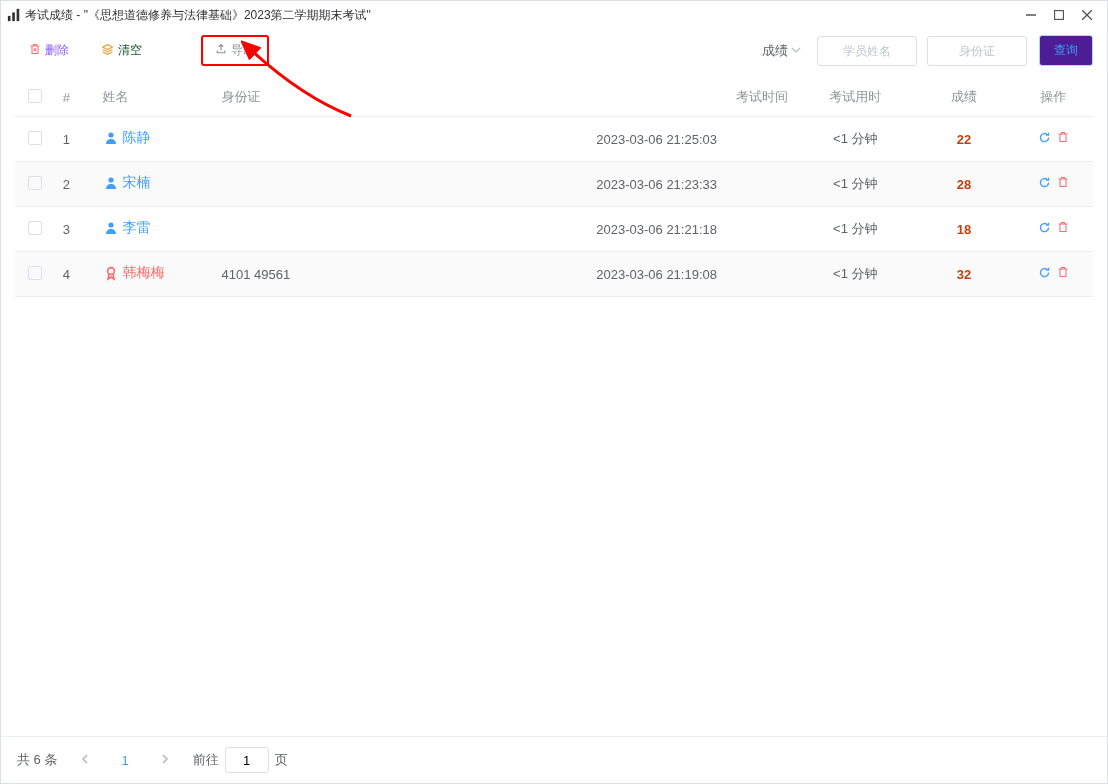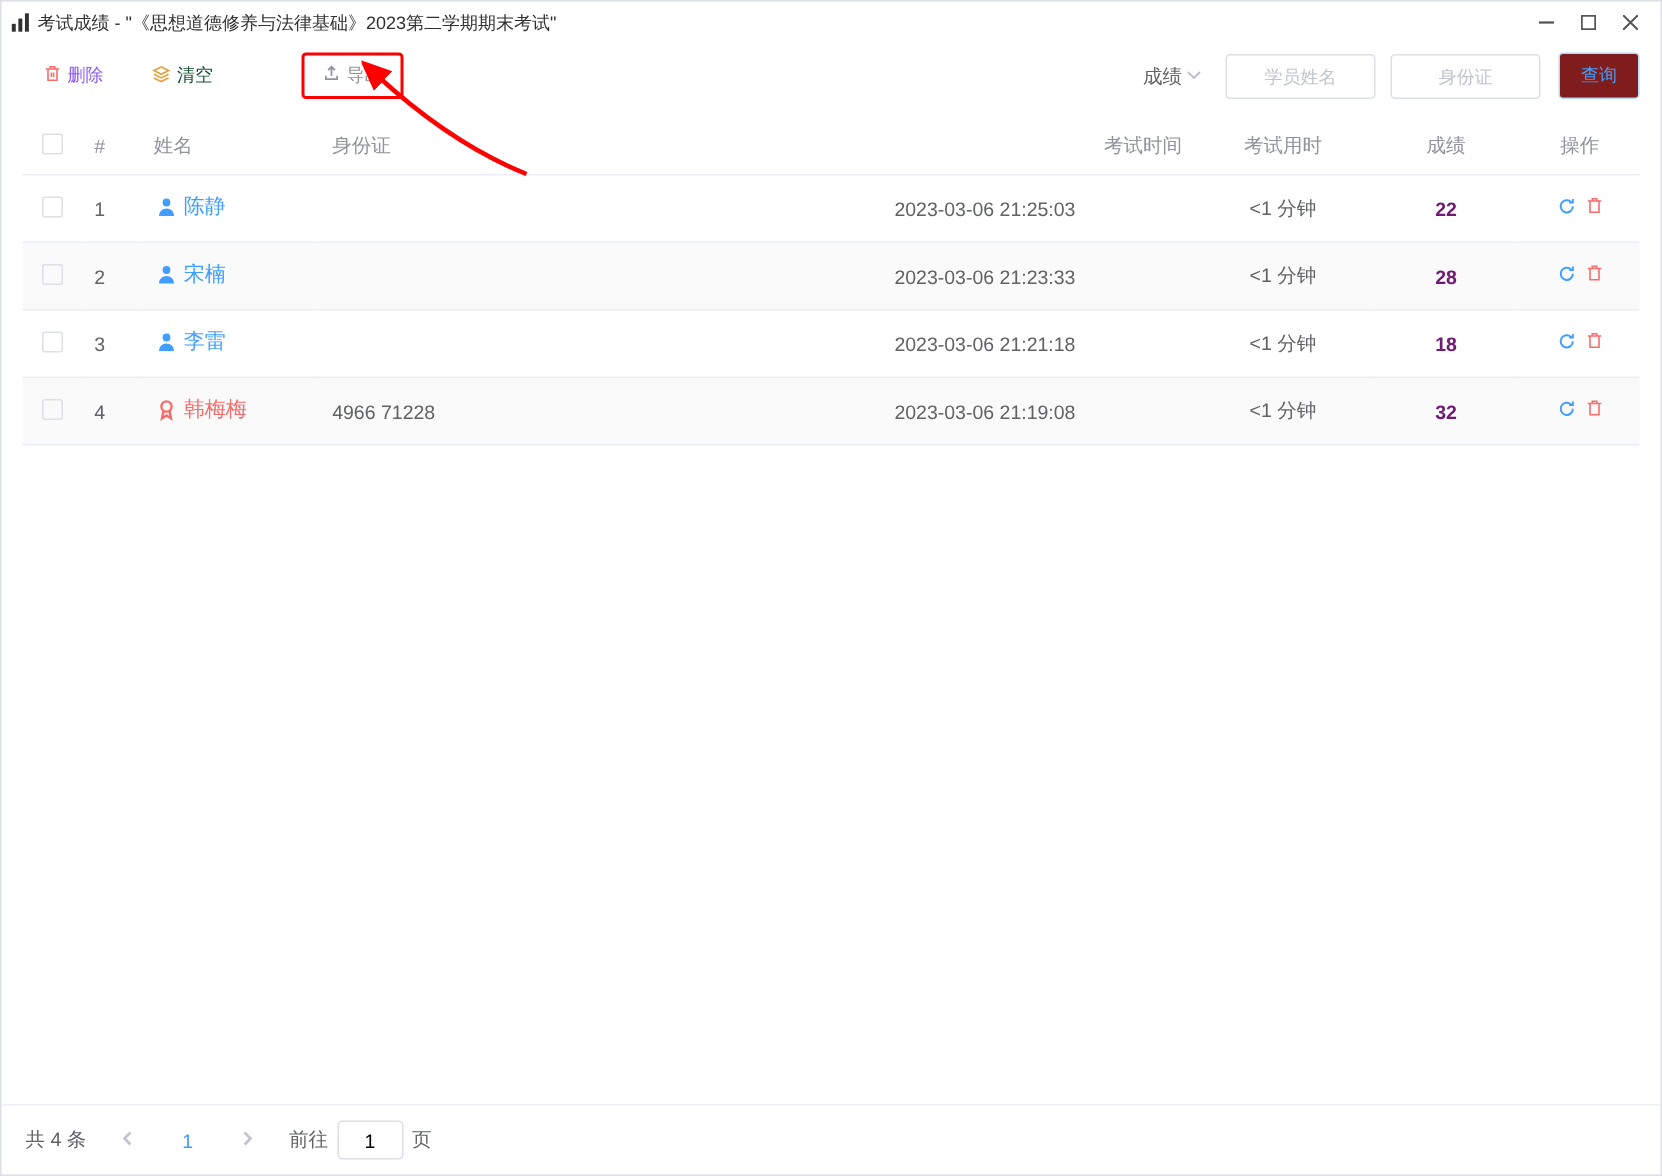--- a/index.html
+++ b/index.html
@@ -16,21 +16,21 @@
 .toolbar { display: flex; align-items: center; padding: 6px 14px 12px; gap: 4px; }
 .tbtn { display: inline-flex; align-items: center; gap: 4px; padding: 7px 14px; border-radius: 3px; font-size: 12px; cursor: pointer; background: #fff; }
 .tbtn-del { color: #8b5cf6; }
 .tbtn-clear { color: #14532d; }
 .tbtn-export { color: #909399; }
 .export-hl { border: 2px solid #ff0000; padding: 5px 12px; margin-left: 41px; }
 .toolbar .grow { flex: 1; }
 .score-lbl { color: #606266; font-size: 13px; margin-right: 6px; display: inline-flex; align-items: center; gap: 3px; cursor: pointer; }
 .srch { width: 100px; height: 30px; border: 1px solid #dcdfe6; border-radius: 3px; padding: 0 10px; font-size: 12px; color: #737373; text-align: center; margin-left: 6px; }
 .srch::placeholder { color: #c0c4cc; }
-.qbtn { margin-left: 8px; padding: 6px 14px; border: 1px solid #b3d8ff; background: #7f1d1d; color: #409eff; border-radius: 3px; font-size: 12px; cursor: pointer; }
+.qbtn { margin-left: 8px; padding: 6px 14px; border: 1px solid #b3d8ff; background: #4c1d95; color: #409eff; border-radius: 3px; font-size: 12px; cursor: pointer; }
 
 
 .arrow { position: absolute; top: 35px; left: 240px; pointer-events: none; }
 
 
 .tbl { width: 100%; border-collapse: collapse; }
 .tbl th { background: #fff; font-weight: normal; color: #909399; font-size: 13px; padding: 10px 8px; border-bottom: 1px solid #ebeef5; }
 .tbl td { padding: 12px 8px; border-bottom: 1px solid #ebeef5; font-size: 13px; color: #606266; }
 .tbl tr.alt td { background: #fafafa; }
 .chk { width: 14px; height: 14px; border: 1px solid #dcdfe6; border-radius: 2px; display: inline-block; }
@@ -38,21 +38,21 @@
 .col-idx { width: 40px; }
 .col-name { width: 120px; }
 .col-id { width: 380px; }
 .col-time { width: 210px; }
 .col-dur { width: 120px; text-align: center; }
 .col-score { width: 100px; text-align: center; }
 .col-ops { width: 80px; text-align: center; }
 .name-link { color: #409eff; font-size: 14px; display: inline-flex; align-items: center; gap: 4px; cursor: pointer; }
 .name-link.red { color: #f56c6c; }
 .uicon { display: inline-flex; }
-.score-red { color: #701a75; font-weight: bold; }
+.score-red { color: #c2410c; font-weight: bold; }
 .op-wrap { display: inline-flex; gap: 6px; justify-content: center; }
 .op-refresh { color: #409eff; cursor: pointer; }
 .op-del { color: #f56c6c; cursor: pointer; }
 
 .table-wrap { flex: 1; overflow: auto; padding: 0 14px; }
 
 
 .footer { border-top: 1px solid #ebeef5; padding: 10px 16px; display: flex; align-items: center; gap: 18px; font-size: 13px; }
 .pgbtn { color: #c0c4cc; padding: 0 6px; cursor: pointer; font-size: 12px; }
 .pgnum { color: #409eff; font-weight: 500; padding: 0 8px; }
@@ -227,39 +227,39 @@
             <td class="col-idx">4</td>
             <td class="col-name"><span class="name-link red">
                 <span class="uicon">
                   <svg width="16" height="16" viewBox="0 0 16 16">
                     <circle cx="8" cy="6" r="3.4" fill="none" stroke="#f56c6c" stroke-width="1.6"></circle>
                     <path d="M6 9l-1 5 3-2 3 2-1-5" fill="none" stroke="#f56c6c" stroke-width="1.6"></path>
                   </svg>
                 </span>
                 <span>韩梅梅</span>
               </span></td>
-            <td class="col-id">4966             71228</td>
+            <td class="col-id">4101             49561</td>
             <td class="col-time">2023-03-06 21:19:08</td>
             <td class="col-dur">&lt;1 分钟</td>
             <td class="col-score"><span class="score-red">32</span></td>
             <td class="col-ops"><span class="op-wrap">
                 <span class="op-refresh"><svg width="13" height="13" viewBox="0 0 16 16">
                     <path fill="none" stroke="#409eff" stroke-width="1.6" d="M13 8a5 5 0 1 1-1.5-3.5M13 2v3h-3"></path>
                   </svg></span>
                 <span class="op-del"><svg width="12" height="12" viewBox="0 0 16 16">
                     <path fill="none" stroke="#f56c6c" stroke-width="1.4" d="M2 4h12M6 4V2h4v2M4 4v10h8V4"></path>
                   </svg></span>
               </span></td>
           </tr>
         </tbody>
     </table>
   </div>
 
   <div class="footer">
-    <span>共 4 条</span>
+    <span>共 6 条</span>
     <span class="pgbtn">
       <svg width="8" height="10" viewBox="0 0 8 10">
           <path fill="none" stroke="#c0c4cc" stroke-width="1.8" d="M6 1L2 5l4 4"></path>
         </svg>
     </span>
     <span class="pgnum">1</span>
     <span class="pgbtn">
       <svg width="8" height="10" viewBox="0 0 8 10">
           <path fill="none" stroke="#c0c4cc" stroke-width="1.8" d="M2 1l4 4-4 4"></path>
         </svg>

